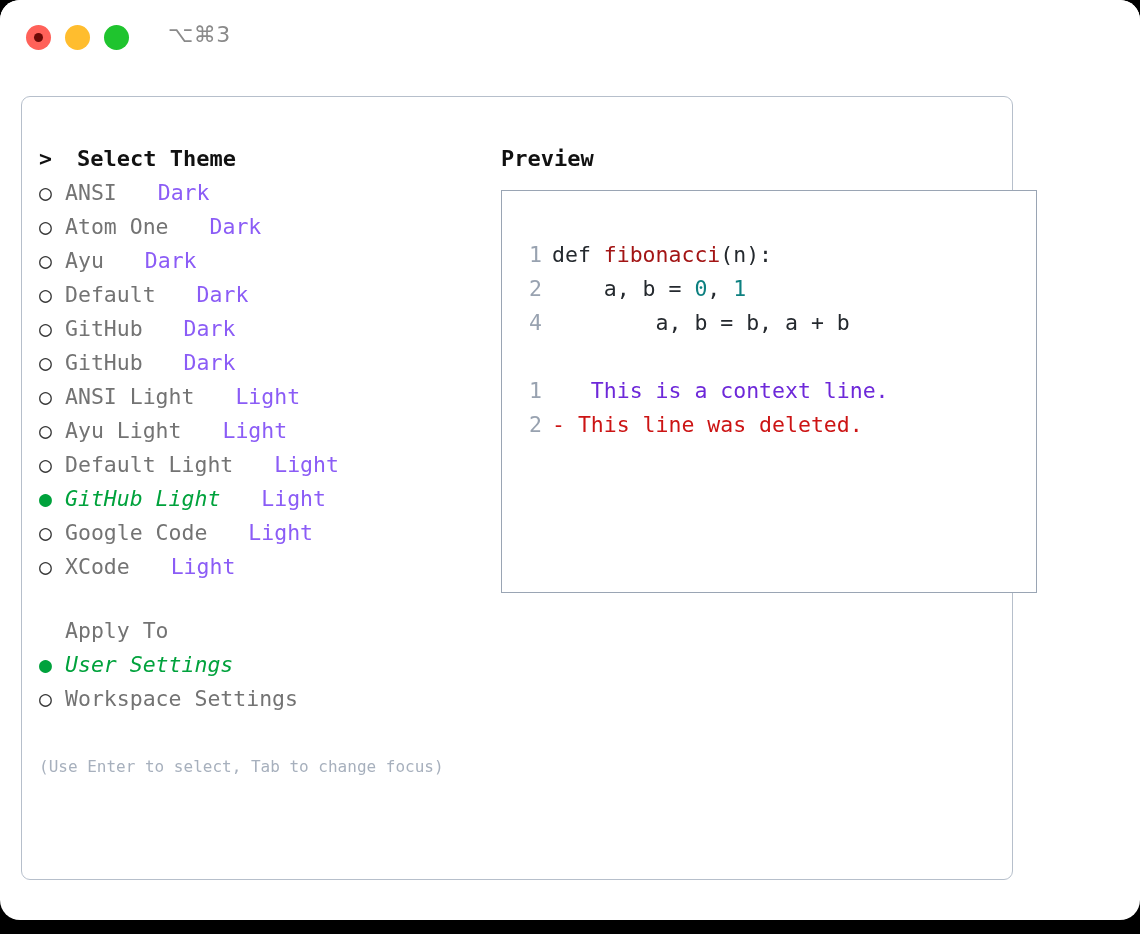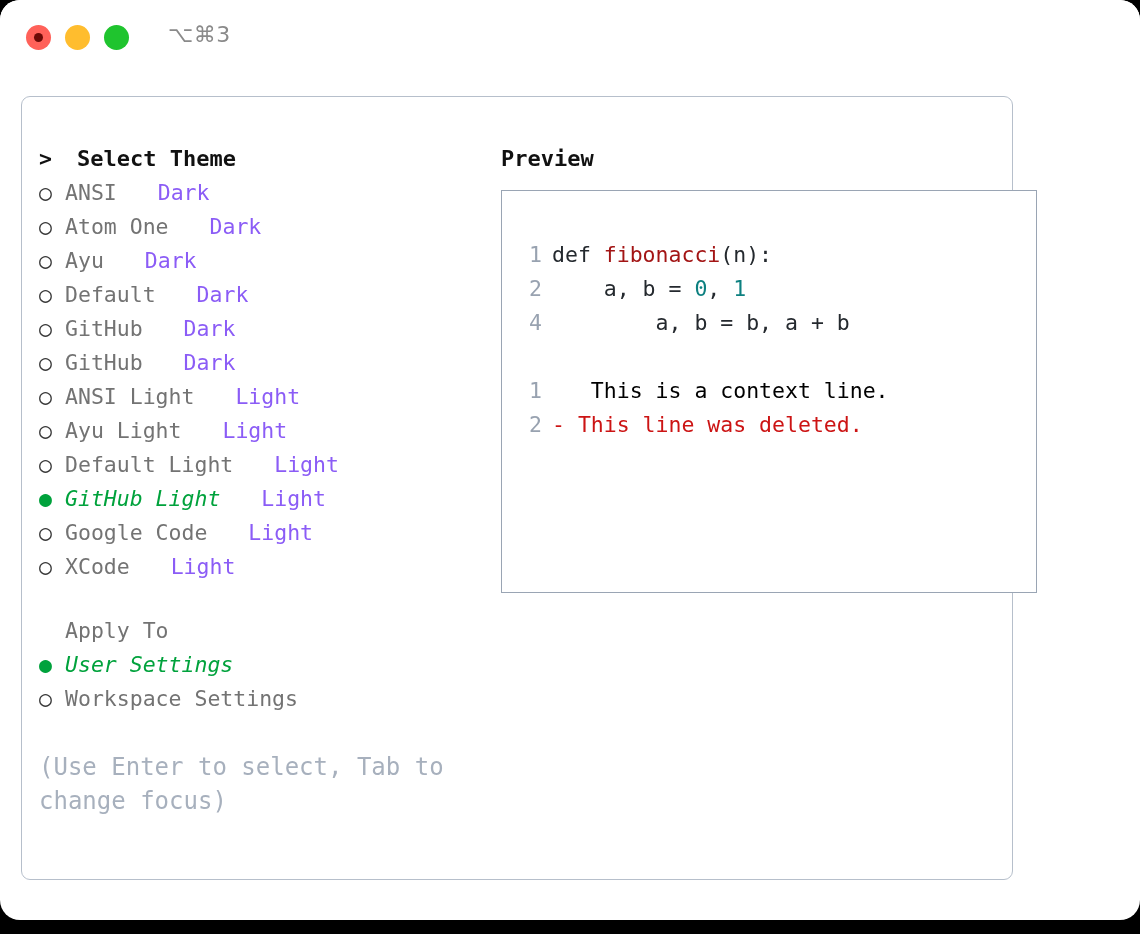--- a/index.html
+++ b/index.html
@@ -129,21 +129,21 @@
     margin-left: 12px;
   }
   .row-label { color: #737373; }
   .row-label.sel { color: #00a23c; font-style: italic; }
   .row-suffix { color: #8b5cf6; margin-left: 28px; }
 
   .section-gap { height: 30px; }
 
   .hint {
     margin-top: 30px;
-    font-size: 24px;
+    font-size: 16px;
     line-height: 34px;
     color: #a7b0bd;
     width: 410px;
     white-space: normal;
   }
 
   
   .preview-title {
     font-size: 22px;
     font-weight: bold;
@@ -171,21 +171,21 @@
     text-align: right;
     color: #98a2b0;
     margin-right: 10px;
   }
   .tok-def   { color: #24292e; }
   .tok-fn    { color: #a31515; }
   .tok-punct { color: #24292e; }
   .tok-num   { color: #0d8080; }
   .tok-builtin { color: #1389bd; }
   .diff-gap { height: 34px; }
-  .diff-context { color: #000000; }
+  .diff-context { color: #6d28d9; }
   .diff-del { color: #cc1414; }
   .diff-add { color: #00c600; }
 </style>
 </head>
 <body>
 
 <div class="window">
 
   <div class="titlebar">
     <div class="dots">

